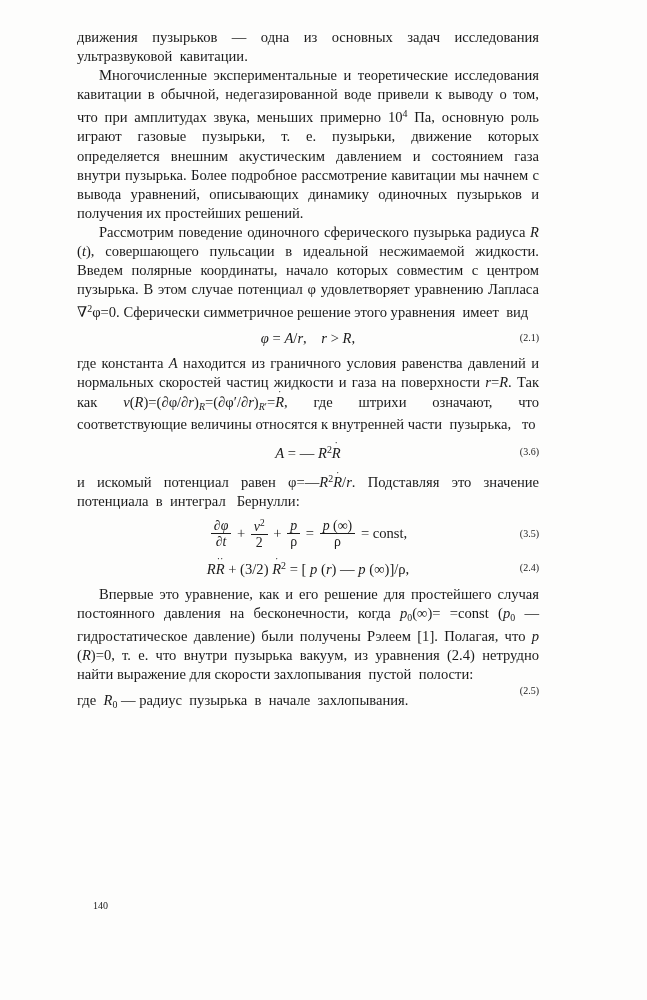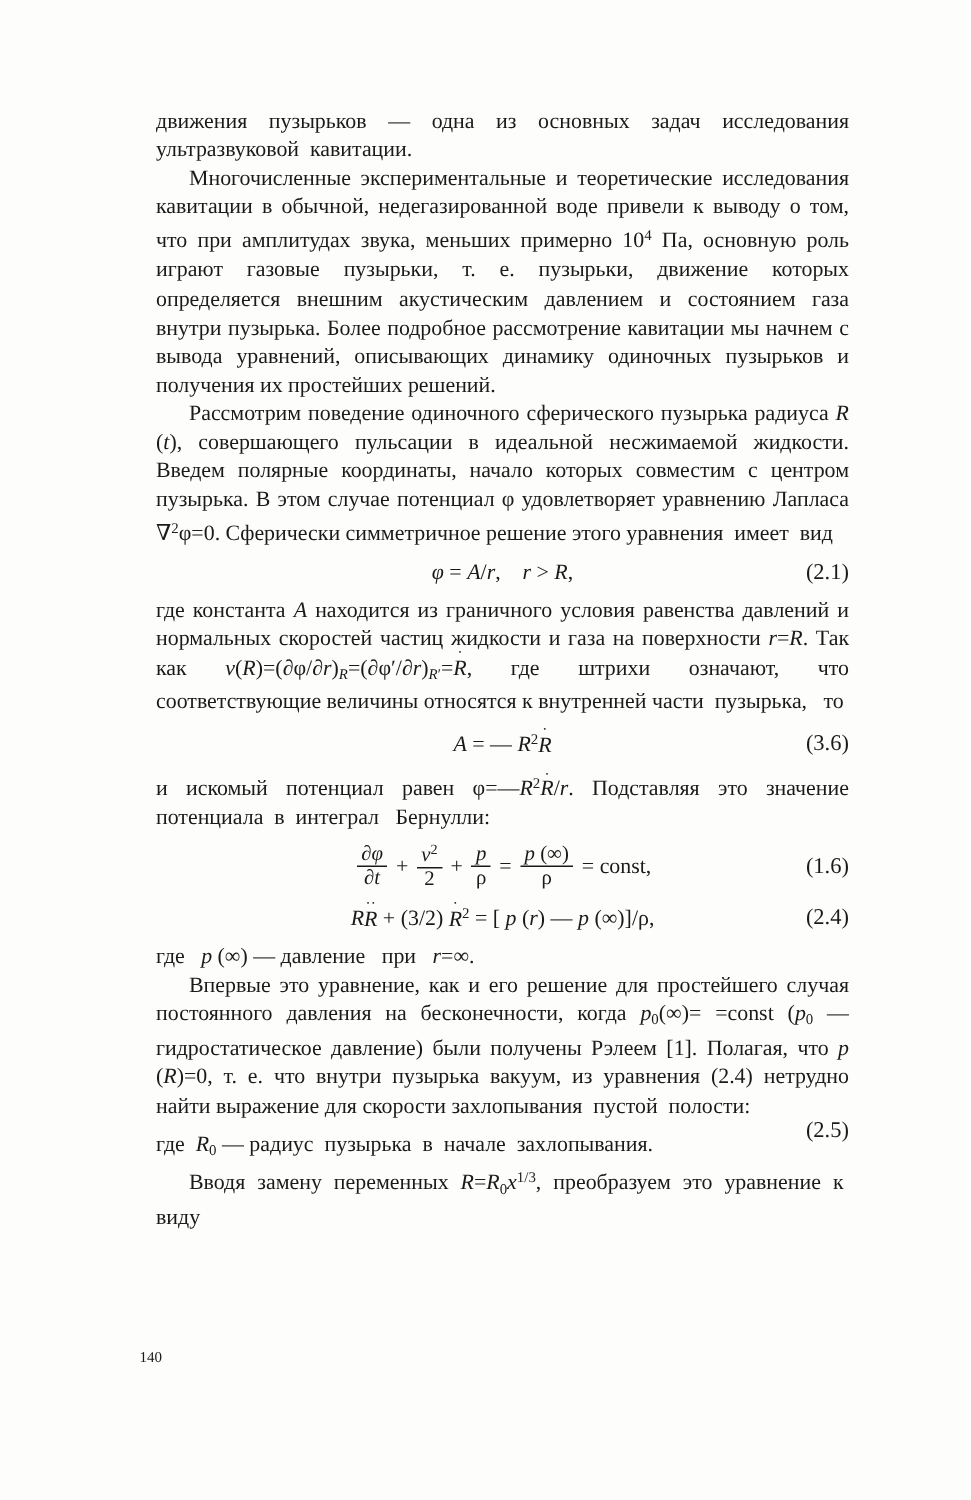--- a/index.html
+++ b/index.html
@@ -17,24 +17,23 @@
   .page {
     position: absolute;
     left: 0; top: 0;
     width: 647px;
     height: 1000px;
     background: #fdfdfc;
     overflow: hidden;
   }
   .text-column {
     position: absolute;
-    left: 104px;
+    left: 77px;
     top: 28px;
     width: 462px;
-    margin-top: 44px;
   }
   p.par {
     margin: 0 0 0 0;
     text-align: justify;
     text-justify: inter-word;
     font-size: 14.6px;
     line-height: 19.1px;
     text-indent: 22px;
     hyphens: manual;
   }
@@ -53,21 +52,21 @@
   }
   .eq-inner {
     display: inline-block;
     font-style: normal;
   }
   .eq-num {
     position: absolute;
     right: 0;
     top: 50%;
     transform: translateY(-50%);
-    font-size: 15px;
+    font-size: 10px;
     font-family: Liberation Serif, serif;
   }
   i, .it { font-style: italic; }
   sub {
     font-size: 0.68em;
     vertical-align: -0.28em;
   }
   sup {
     font-size: 0.68em;
     vertical-align: 0.50em;
@@ -149,40 +148,38 @@
       <span class="eq-inner">
         <span class="frac"><span class="num">∂<i>φ</i></span><span class="den">∂<i>t</i></span></span>
         +
         <span class="frac"><span class="num"><i>v</i><sup>2</sup></span><span class="den">2</span></span>
         +
         <span class="frac"><span class="num"><i>p</i></span><span class="den">ρ</span></span>
         =
         <span class="frac"><span class="num"><i>p</i> (∞)</span><span class="den">ρ</span></span>
         = const,
       </span>
-      <span class="eq-num">(1.6)</span>
+      <span class="eq-num">(3.5)</span>
     </div>
 
 
     <div class="eq-block">
       <span class="eq-inner"><i>R</i><span class="dotted ddotted"><span class="dots">··</span><i>R</i></span> + (3/2) <span class="dotted"><span class="dots">·</span><i>R</i></span><sup>2</sup> = [ <i>p</i> (<i>r</i>) — <i>p</i> (∞)]/ρ,</span>
       <span class="eq-num">(2.4)</span>
     </div>
 
-    <p class="par noindent">где&nbsp;&nbsp; <i>p</i> (∞) — давление&nbsp;&nbsp; при&nbsp;&nbsp; <i>r</i>=∞.</p>
 
     <p class="par">Впервые это уравнение, как и его решение для простейшего случая постоянного давления на бесконечности, когда <i>p</i><sub>0</sub>(∞)= =const (<i>p</i><sub>0</sub> — гидростатическое давление) были получены Рэлеем [1]. Полагая, что <i>p</i> (<i>R</i>)=0, т. е. что внутри пузырька вакуум, из уравнения (2.4) нетрудно найти выражение для скорости захлопывания&nbsp; пустой&nbsp; полости:</p>
 
     <div class="eq-block">
       <span class="eq-num">(2.5)</span>
     </div>
 
     <p class="par noindent">где&nbsp; <i>R</i><sub>0</sub> — радиус&nbsp; пузырька&nbsp; в&nbsp; начале&nbsp; захлопывания.</p>
 
-    <p class="par">Вводя замену переменных <i>R</i>=<i>R</i><sub>0</sub><i>x</i><sup>1/3</sup>, преобразуем это уравнение к&nbsp; виду</p>
 
 
 
   </div>
 
   <div class="page-number">140</div>
 
 </div>
 
 </body></html>

